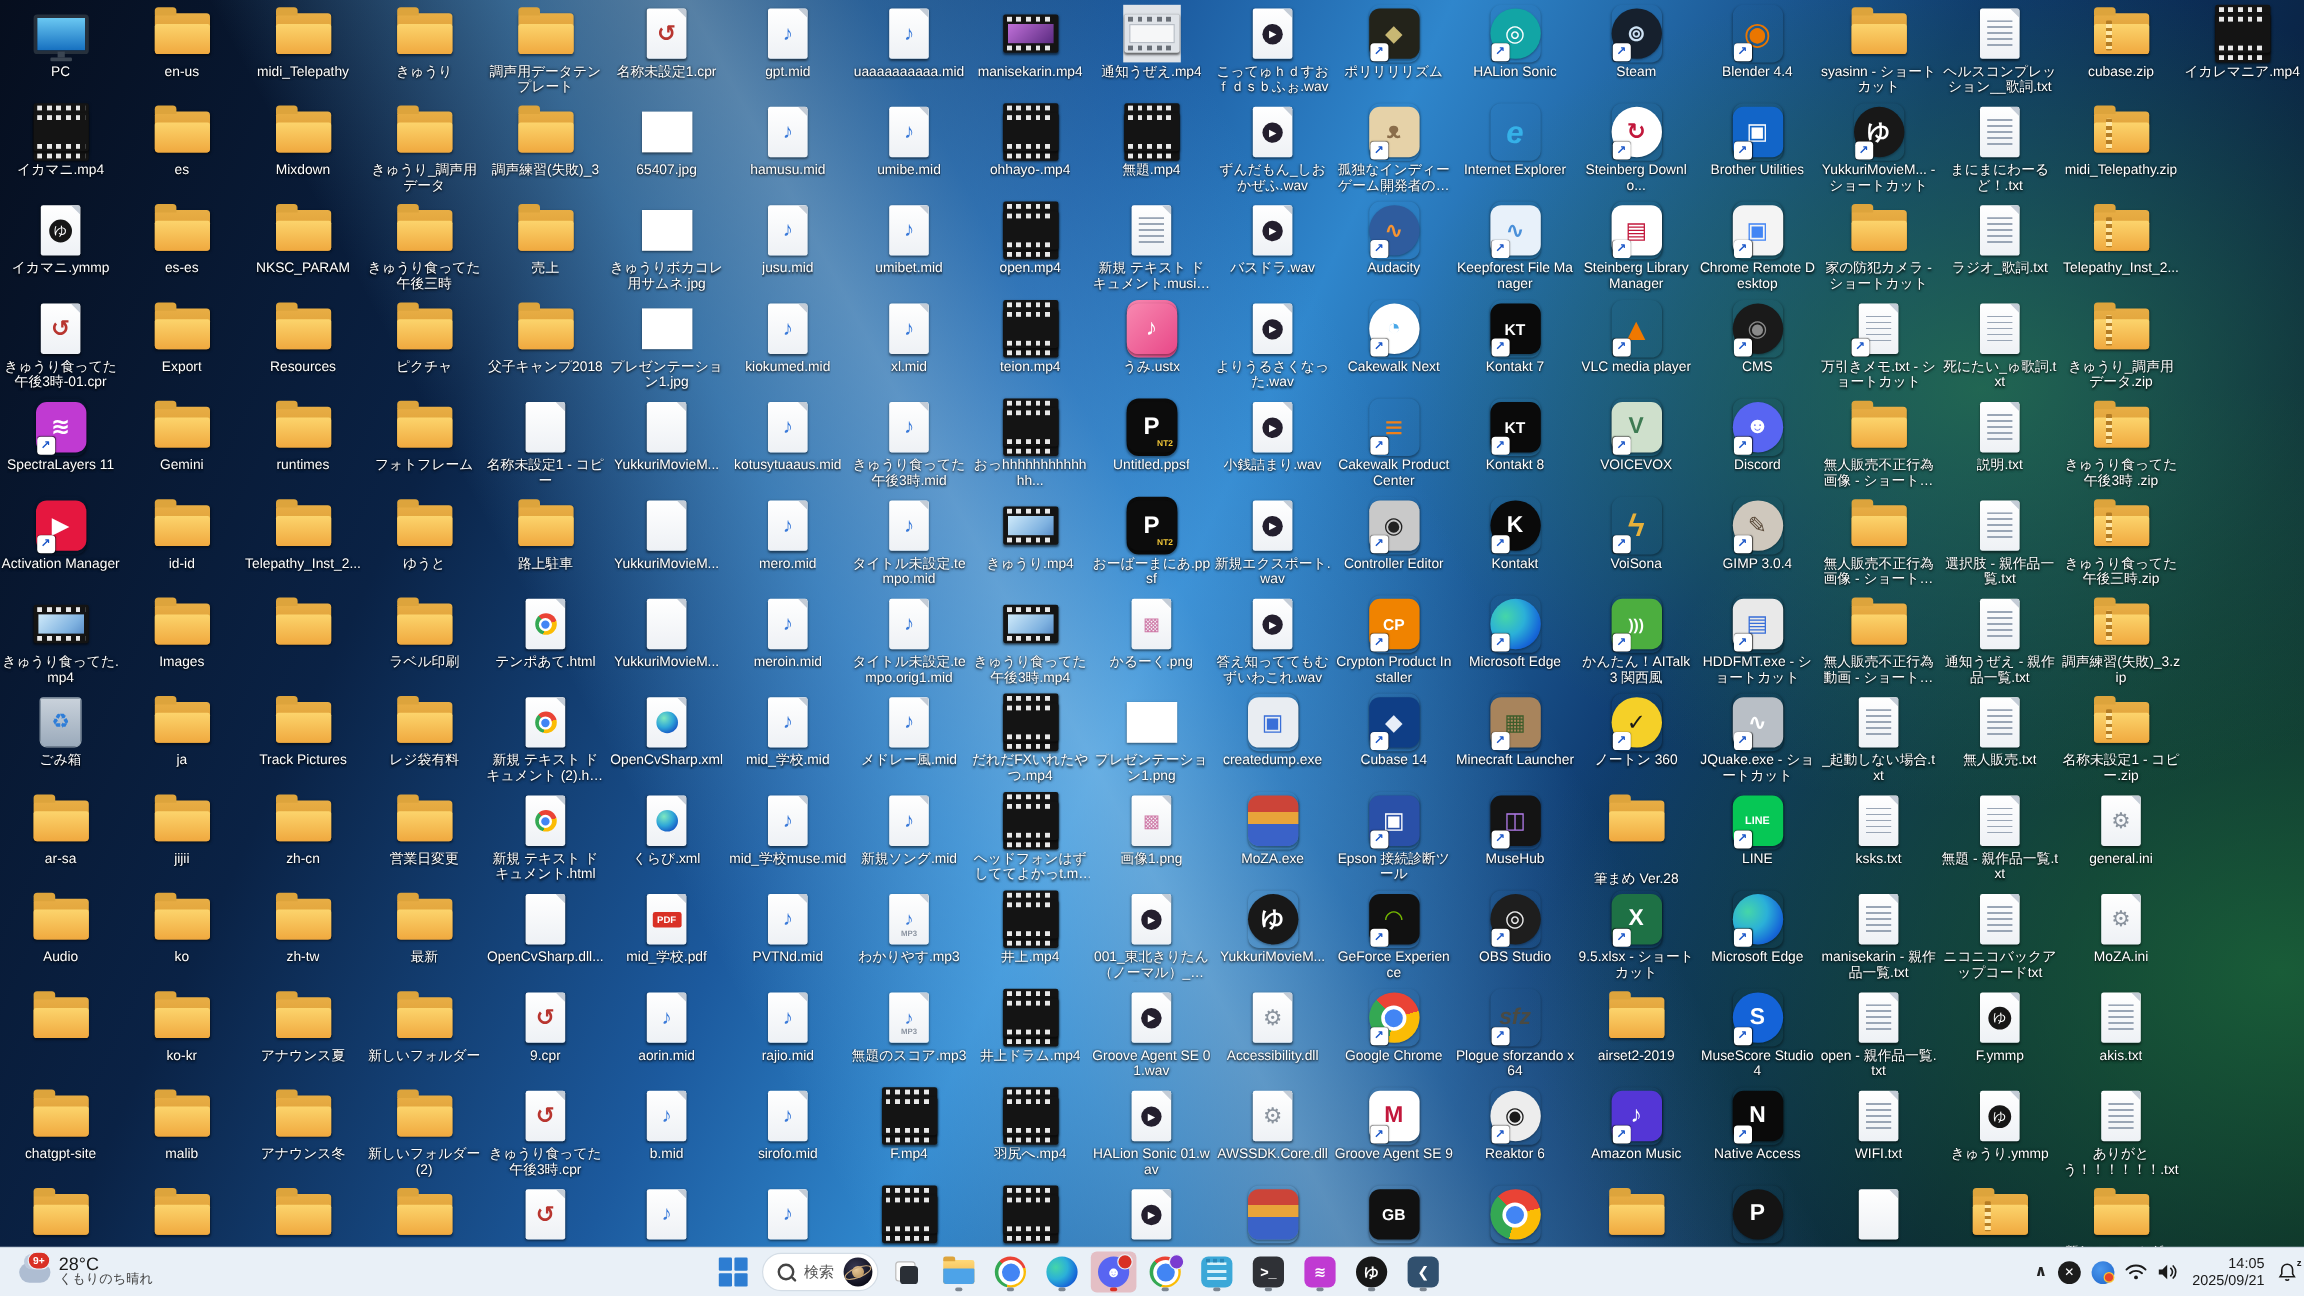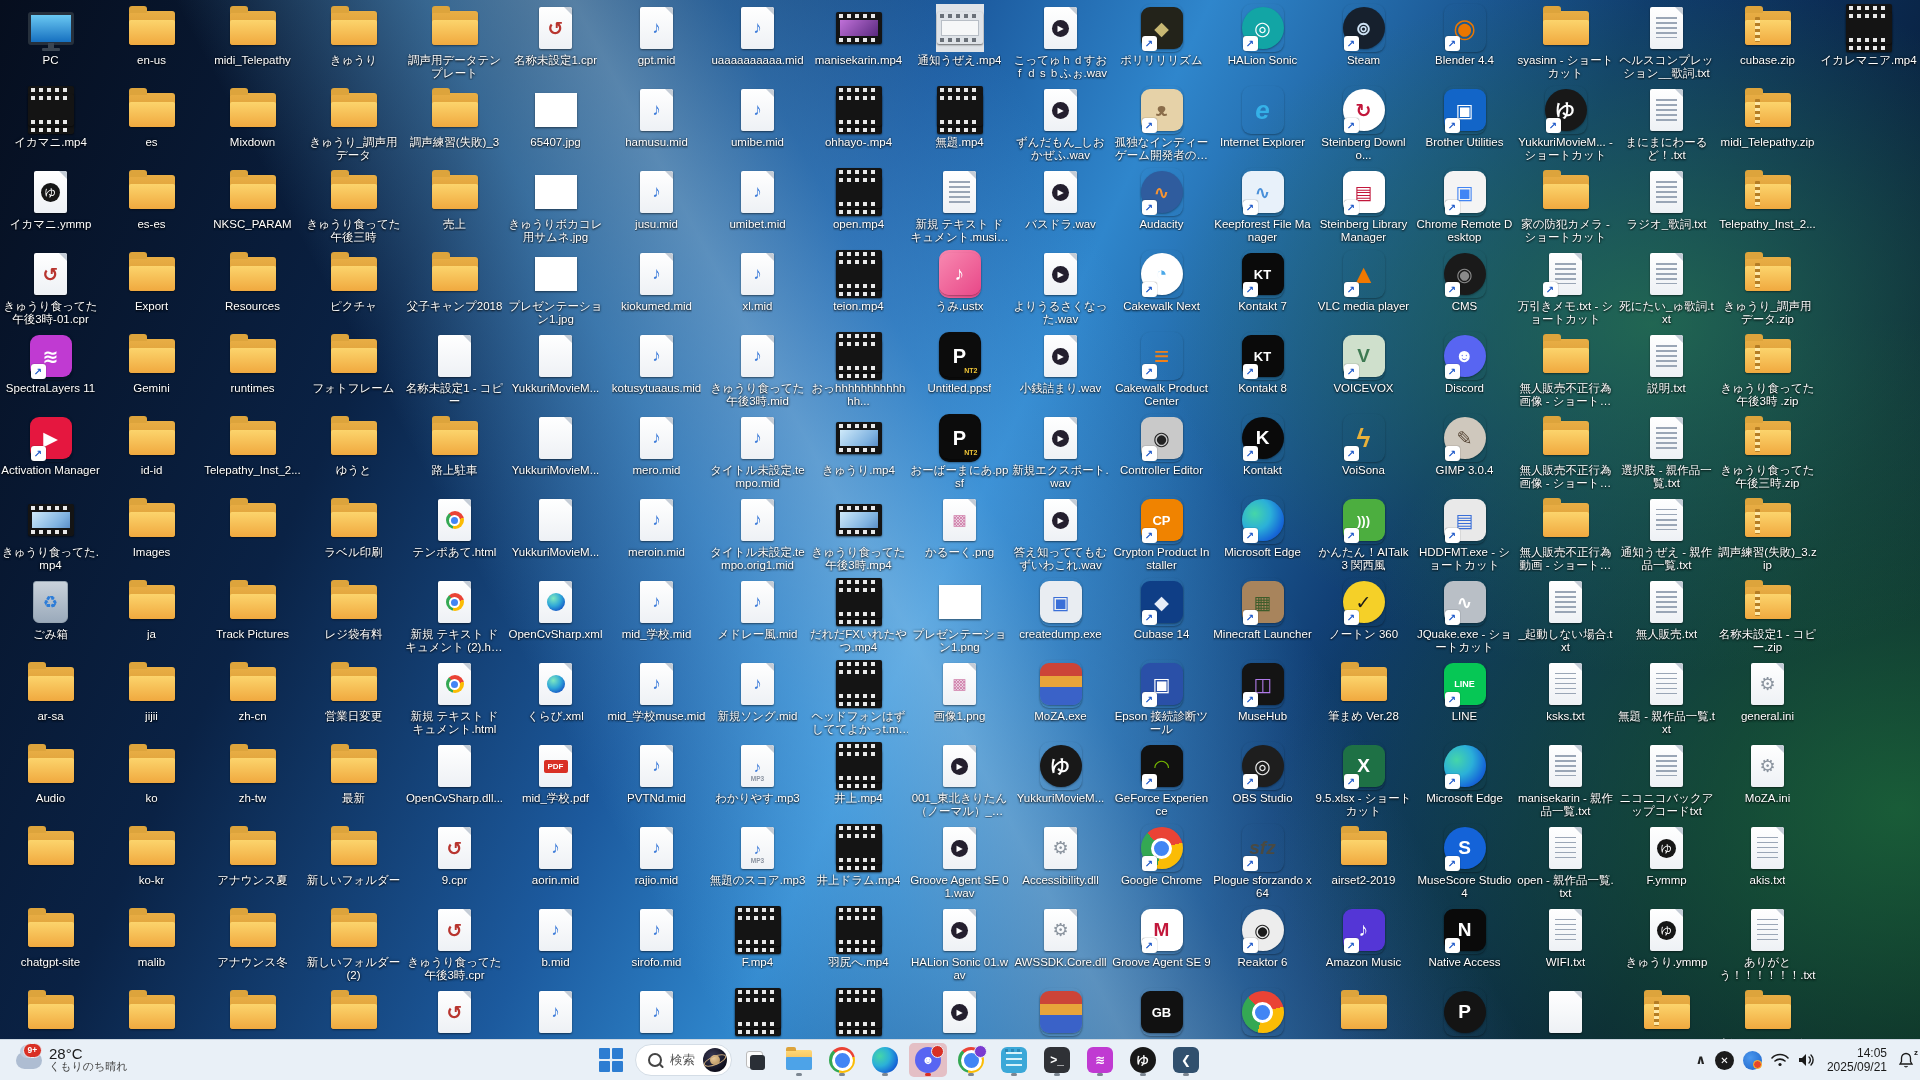--- a/index.html
+++ b/index.html
@@ -1303,21 +1303,21 @@
     </div>
     <div class="cell" style="grid-area: 9 / 13;">
       <div class="ico app">
         <div class="app" style="background: rgb(20, 20, 20);">
           <span class="g" style="color: rgb(176, 122, 232); font-size: 19px;">◫</span>
         </div>
         <span class="sc"></span>
       </div>
       <div class="lbl">MuseHub</div>
     </div>
-    <div class="cell" style="grid-area: 9 / 14;">
+    <div class="cell" style="grid-area: 9 / 14; justify-content: space-between;">
       <div class="ico fs">
         <div class="fold"></div>
       </div>
       <div class="lbl">筆まめ Ver.28</div>
     </div>
     <div class="cell" style="grid-area: 9 / 15;">
       <div class="ico app">
         <div class="app" style="background: rgb(6, 199, 85);">
           <span class="g" style="color: rgb(255, 255, 255); font-size: 9px;">LINE</span>
         </div>

